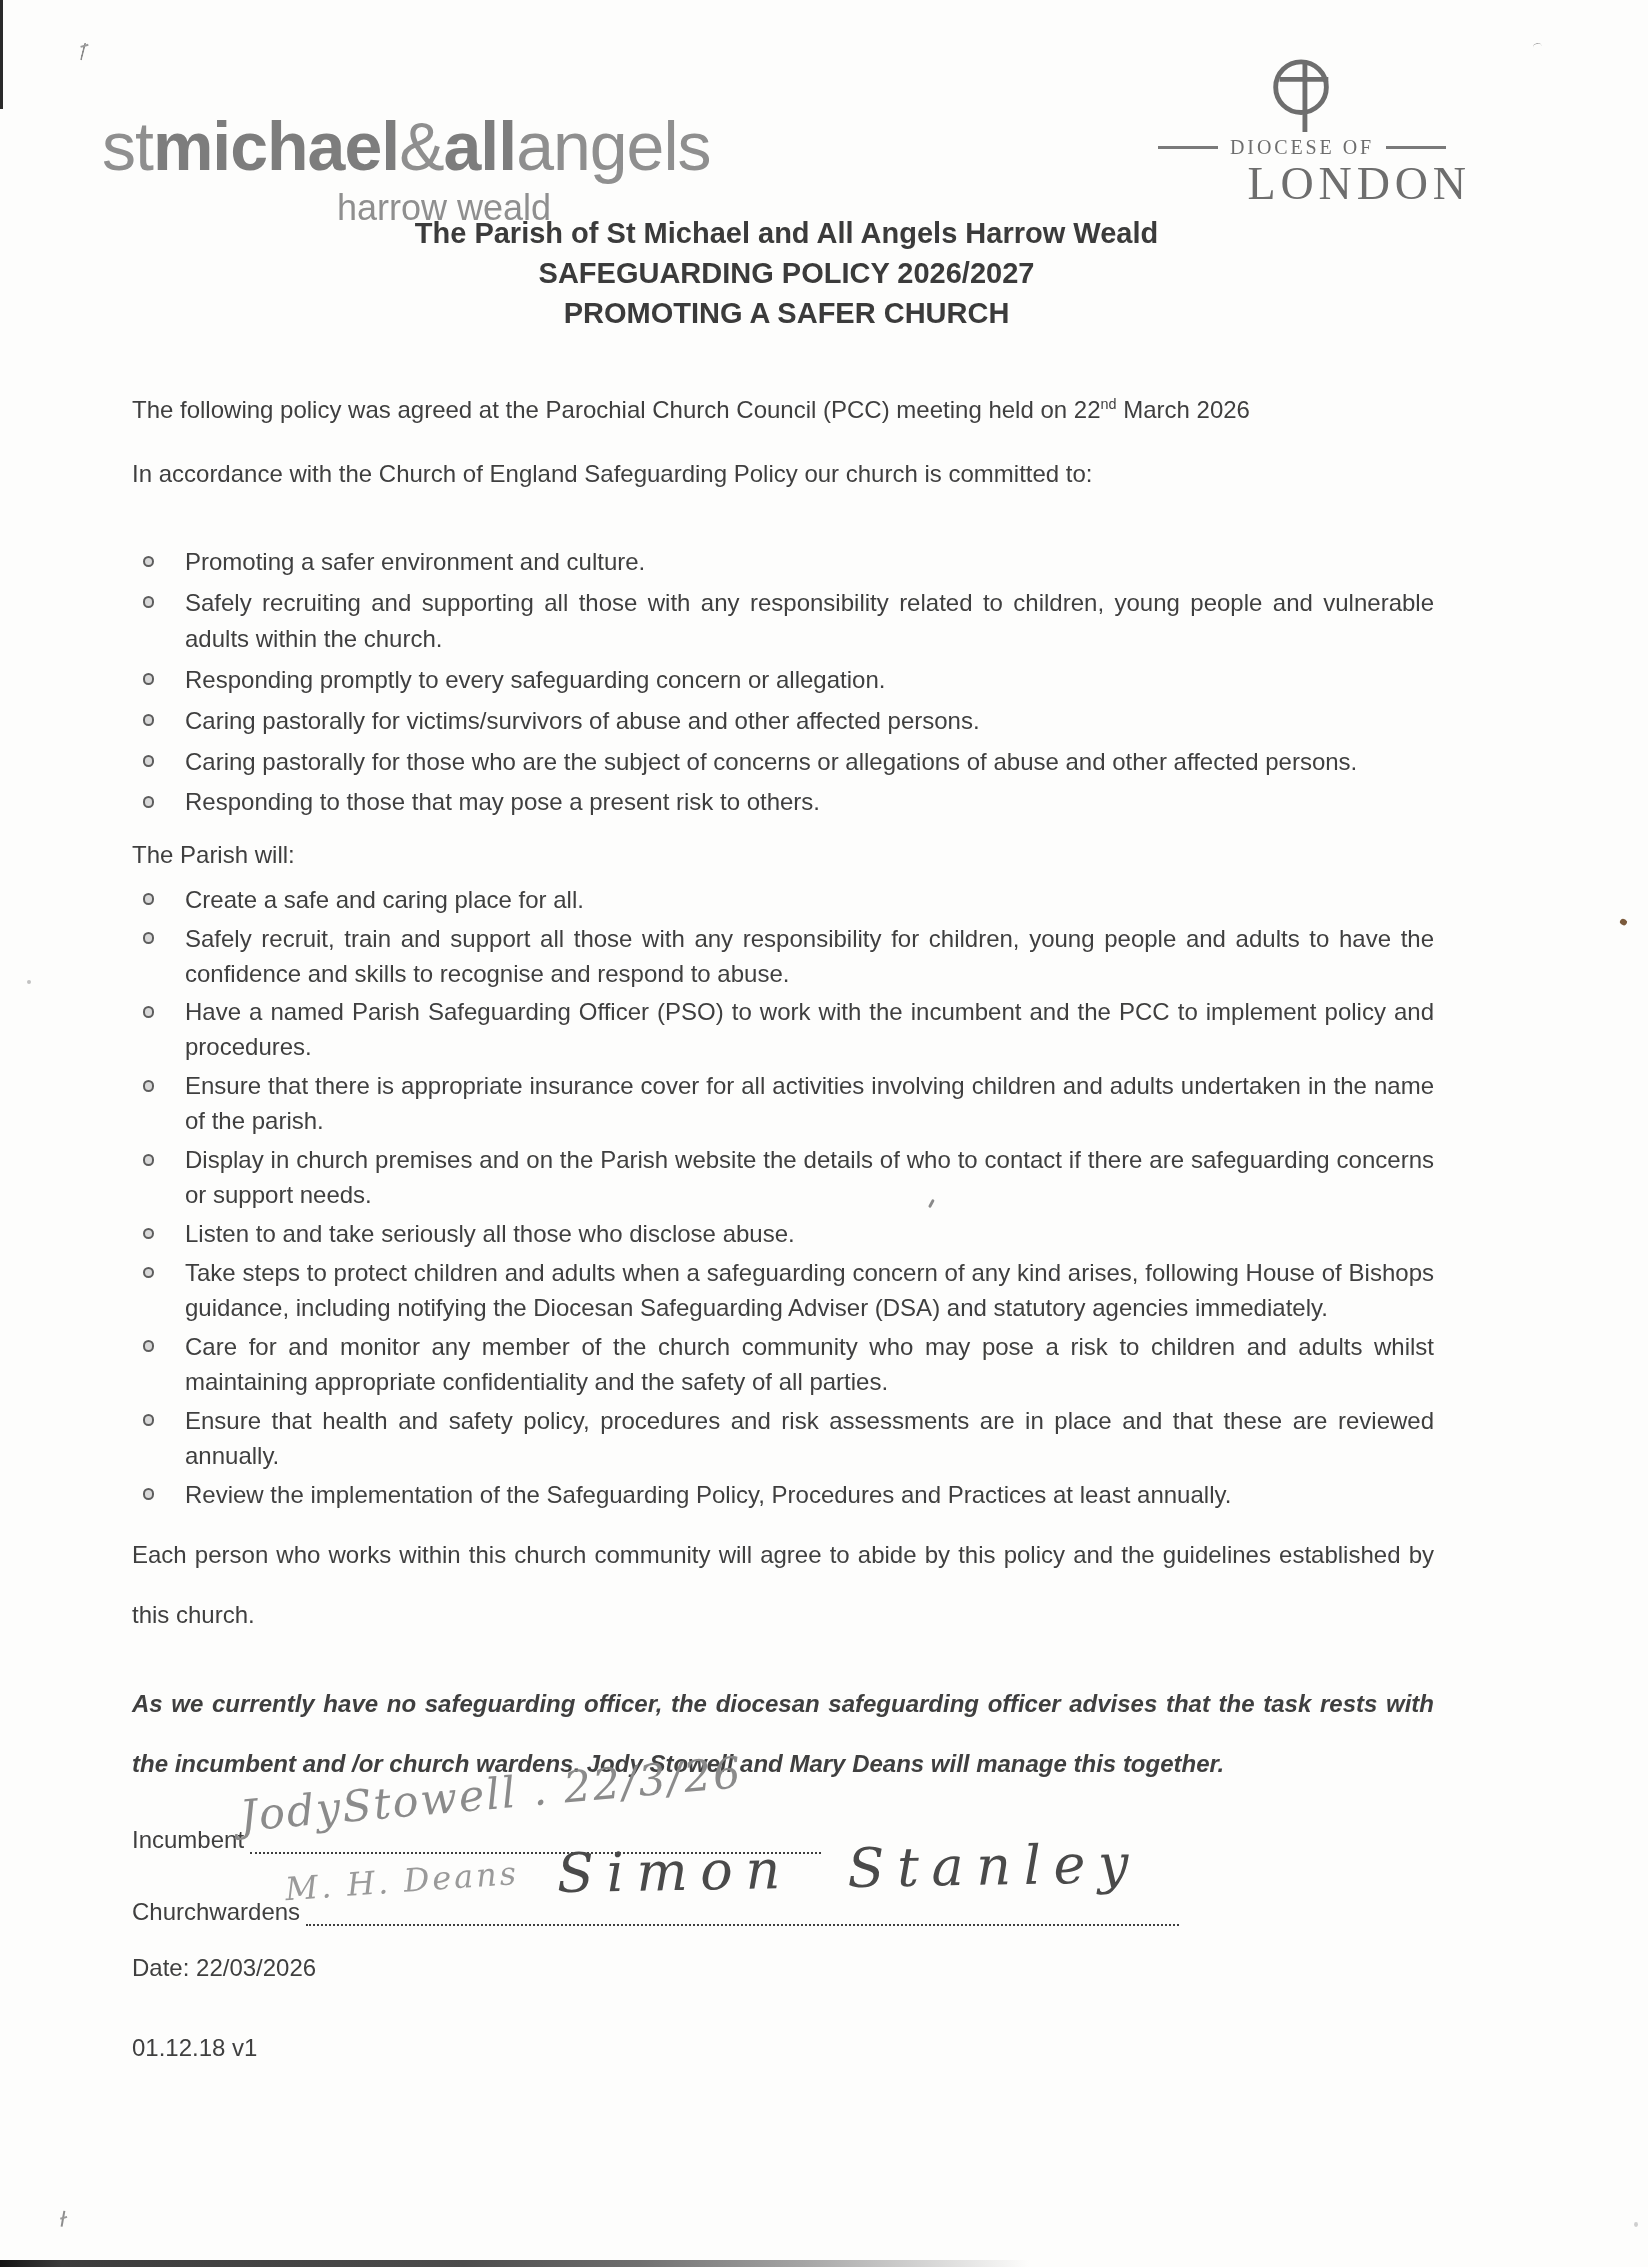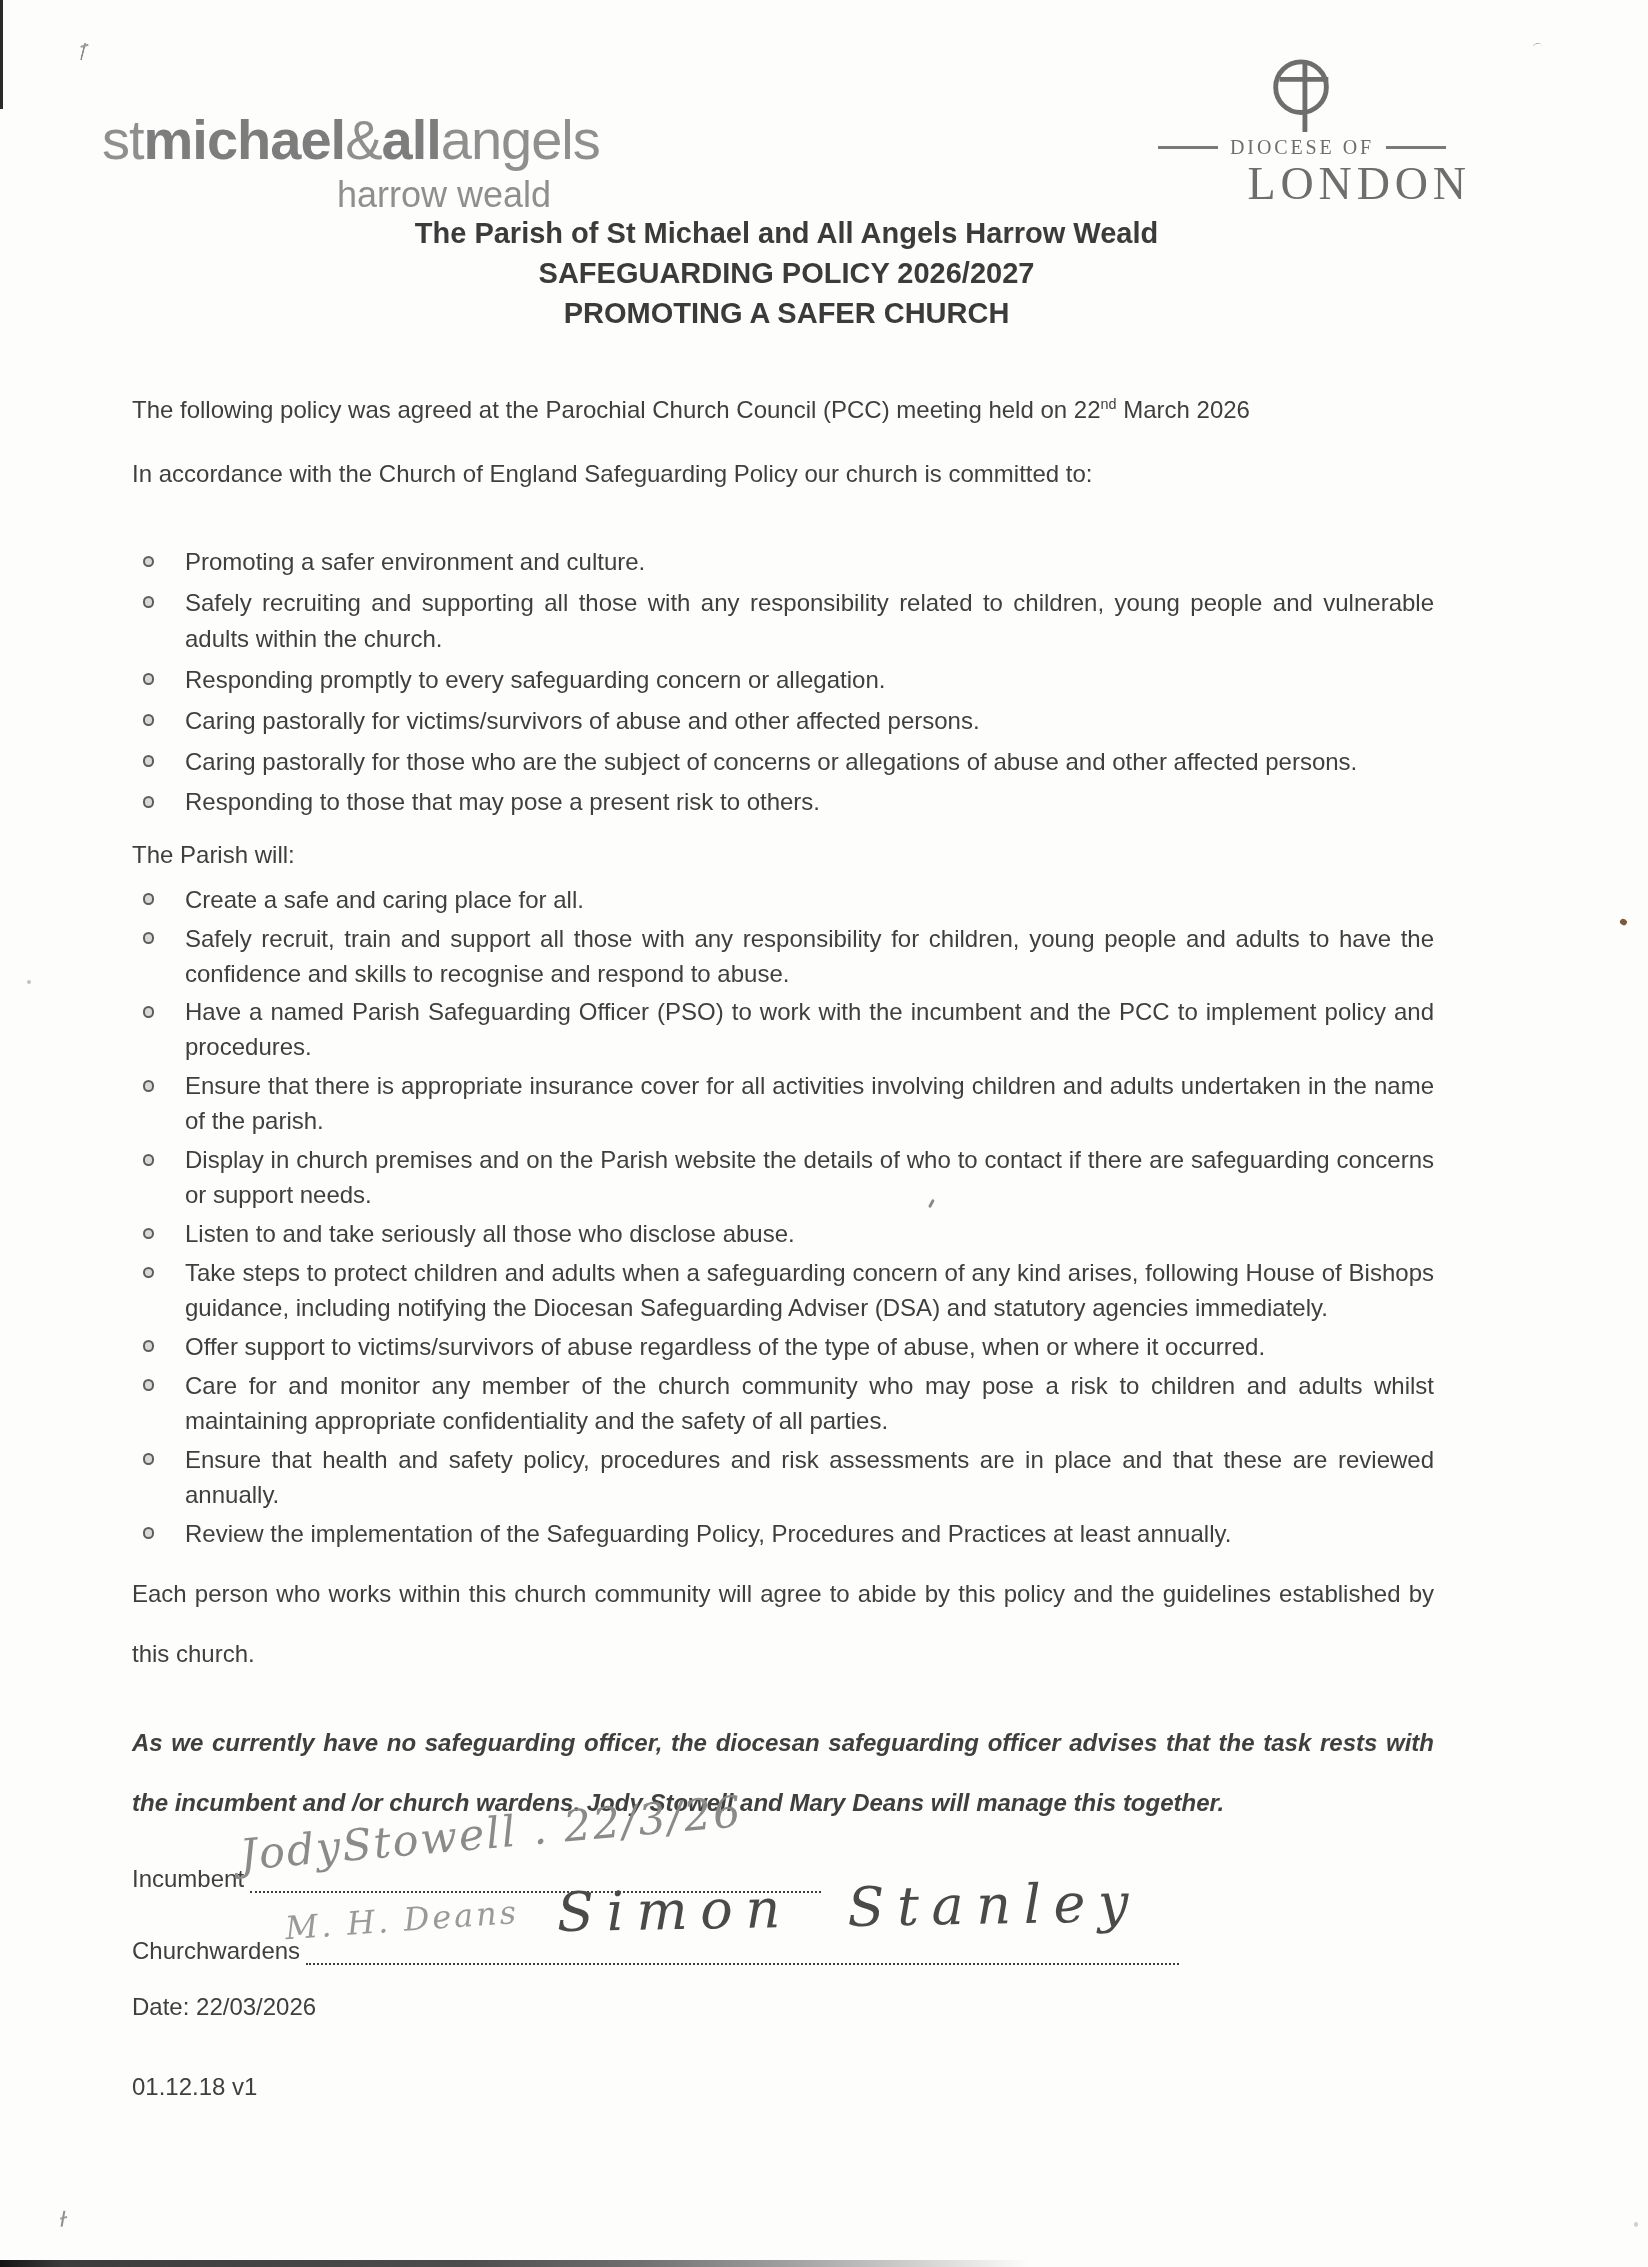--- a/index.html
+++ b/index.html
@@ -6,21 +6,21 @@
   .page{
     position:relative;
     width:1649px;height:2268px;
     background:#fdfdfc;
     overflow:hidden;
     font-family:"Liberation Sans",sans-serif;
     color:#3f3f3f;
   }
   
   .logo-left{position:absolute;left:102px;top:107px;width:534px;}
-  .wordmark{font-size:56px;letter-spacing:-1px;color:#8f8f8f;white-space:nowrap;}
+  .wordmark{font-size:68px;letter-spacing:-1px;color:#8f8f8f;white-space:nowrap;}
   .wordmark .bold{font-weight:bold;color:#7d7d7d;}
   .logo-sub{margin-top:1.9px;padding-right:85px;text-align:right;font-size:36px;color:#8f8f8f;}
   .diocese{position:absolute;left:1133px;top:56px;width:338px;text-align:center;color:#6e6e6e;font-family:"Liberation Serif",serif;}
   .diocese-cross{display:block;margin:0 auto 1.9px auto;}
   .diocese-label{display:flex;align-items:center;justify-content:center;gap:11.6px;font-size:20px;letter-spacing:2.9px;margin-top:1.9px;}
   .diocese-label .dash{display:inline-block;width:60px;height:2.9px;background:#7a7a7a;}
   .diocese-name{font-size:46px;letter-spacing:4.9px;margin-top:-1.9px;font-weight:400;text-align:right;}
   
   .title-block{position:absolute;left:0;top:213px;width:1485px;text-align:center;font-weight:bold;font-size:29px;line-height:40px;color:#3b3b3b;padding-left:44px;}
   
@@ -116,21 +116,20 @@
     <p class="parish-will">The Parish will:</p>
 
     <ul class="policy tight">
       <li>Create a safe and caring place for all.</li>
       <li>Safely recruit, train and support all those with any responsibility for children, young people and adults to have the confidence and skills to recognise and respond to abuse.</li>
       <li>Have a named Parish Safeguarding Officer (PSO) to work with the incumbent and the PCC to implement policy and procedures.</li>
       <li>Ensure that there is appropriate insurance cover for all activities involving children and adults undertaken in the name of the parish.</li>
       <li>Display in church premises and on the Parish website the details of who to contact if there are safeguarding concerns or support needs.</li>
       <li>Listen to and take seriously all those who disclose abuse.</li>
       <li>Take steps to protect children and adults when a safeguarding concern of any kind arises, following House of Bishops guidance, including notifying the Diocesan Safeguarding Adviser (DSA) and statutory agencies immediately.</li>
-      <li>Offer support to victims/survivors of abuse regardless of the type of abuse, when or where it occurred.</li>
       <li>Care for and monitor any member of the church community who may pose a risk to children and adults whilst maintaining appropriate confidentiality and the safety of all parties.</li>
       <li>Ensure that health and safety policy, procedures and risk assessments are in place and that these are reviewed annually.</li>
       <li>Review the implementation of the Safeguarding Policy, Procedures and Practices at least annually.</li>
     </ul>
 
     <p class="closing">Each person who works within this church community will agree to abide by this policy and the guidelines established by this church.</p>
 
     <p class="note">As we currently have no safeguarding officer, the diocesan safeguarding officer advises that the task rests with the incumbent and /or church wardens. Jody Stowell and Mary Deans will manage this together.</p>
 
     <div class="sig-row incumbent">

